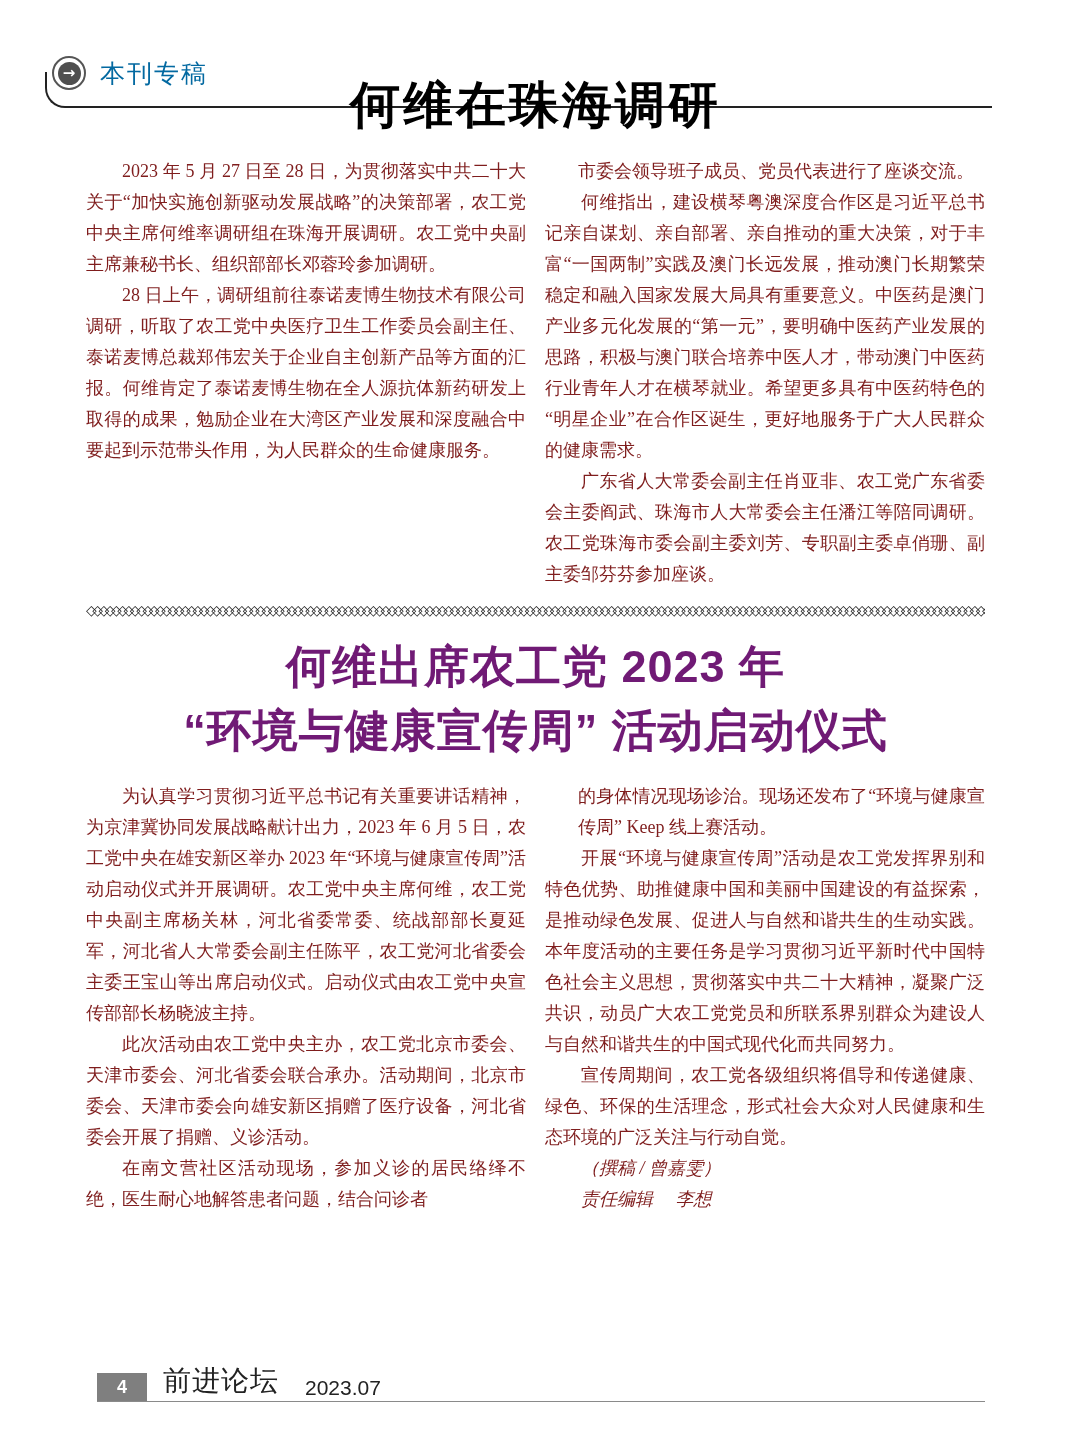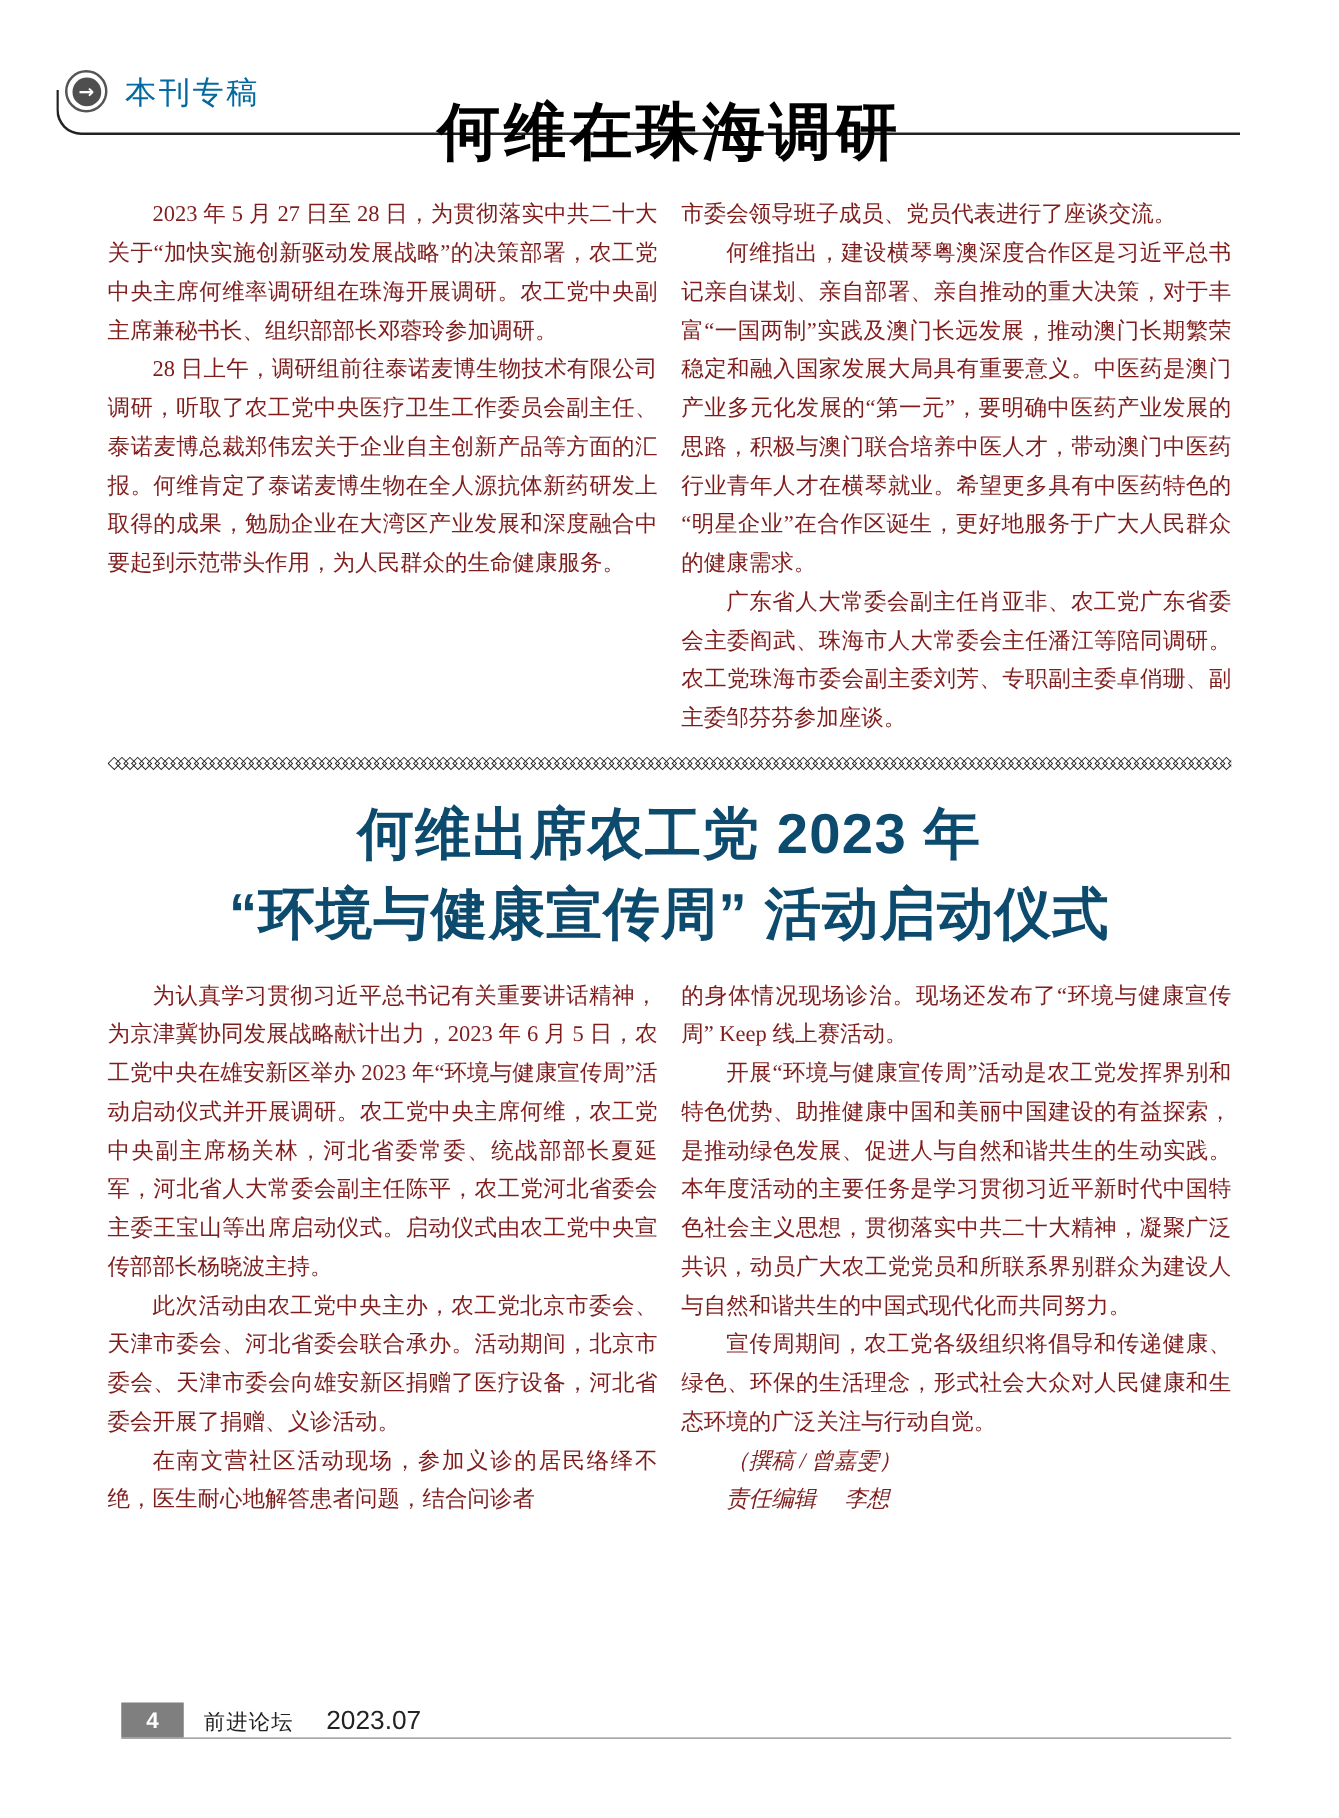--- a/index.html
+++ b/index.html
@@ -32,30 +32,30 @@
   .content{position:absolute;left:86px;top:0;width:899px;}
   
   .title1{
     margin:76px 0 0 0;text-align:center;
     font-family:"Liberation Sans","DejaVu Sans",sans-serif;
     font-size:50px;font-weight:900;letter-spacing:3px;color:#000;line-height:58px;
   }
   .title2{
     margin:16px 0 0 0;text-align:center;
     font-family:"Liberation Sans","DejaVu Sans",sans-serif;
-    font-size:45px;font-weight:900;color:#0c4a6e;line-height:64px;letter-spacing:1px;
+    font-size:45px;font-weight:900;color:#701a75;line-height:64px;letter-spacing:1px;
   }
   
   .cols{display:flex;gap:19px;margin-top:22px;}
   .col{width:440px;}
   .col p{
     margin:0;font-size:18px;line-height:31px;text-align:justify;
     text-indent:2em;color:#7f1d1d;
   }
-  .col p.noindent{text-indent:0;}
+  .col p.noindent{text-indent:0;margin-left:33px;}
   .attr, .byline, .editor{
     margin:0;font-size:20px;line-height:31px;text-align:right;
     font-style:italic;color:#141414;text-indent:0;
   }
   
   .divider{
     margin-top:13px;height:16px;line-height:15px;overflow:hidden;
     white-space:nowrap;font-size:14px;letter-spacing:-4.5px;color:#1a1a1a;
     font-family:"DejaVu Sans",sans-serif;
   }
@@ -63,21 +63,21 @@
   .footer{
     position:absolute;left:97px;top:1362px;width:888px;
     display:flex;align-items:flex-end;border-bottom:1.5px solid #8a8a8a;
   }
   .pagenum{
     width:50px;height:28px;background:#7f7f7f;color:#fff;
     display:flex;align-items:center;justify-content:center;
     font-family:"Liberation Sans","DejaVu Sans",sans-serif;
     font-size:18px;font-weight:bold;
   }
-  .journal{margin-left:16px;font-size:17px;color:#222;padding-bottom:1px;letter-spacing:1px;}
+  .journal{margin-left:16px;font-size:28px;color:#222;padding-bottom:1px;letter-spacing:1px;}
   .issue{
     margin-left:26px;font-size:21px;color:#222;padding-bottom:1px;
     font-family:"Liberation Sans","DejaVu Sans",sans-serif;
   }
 </style>
 </head>
 <body>
 
 <div class="header-rule"></div>
 <div class="header">

